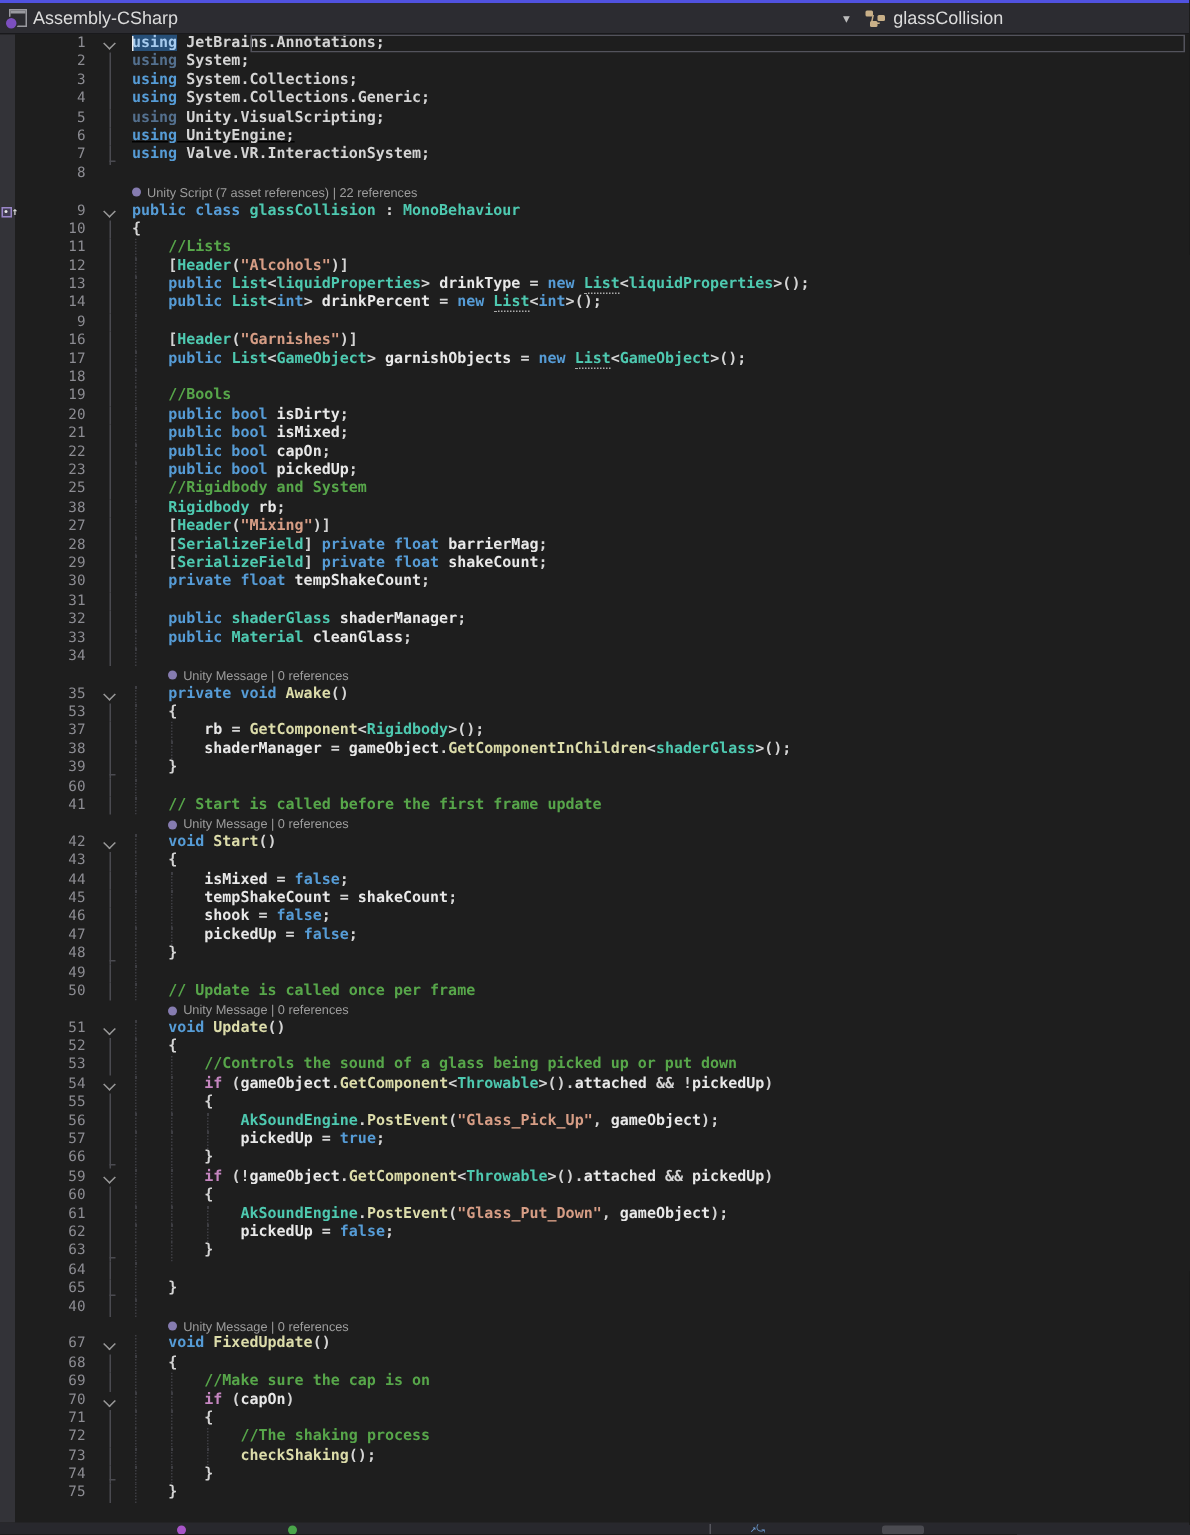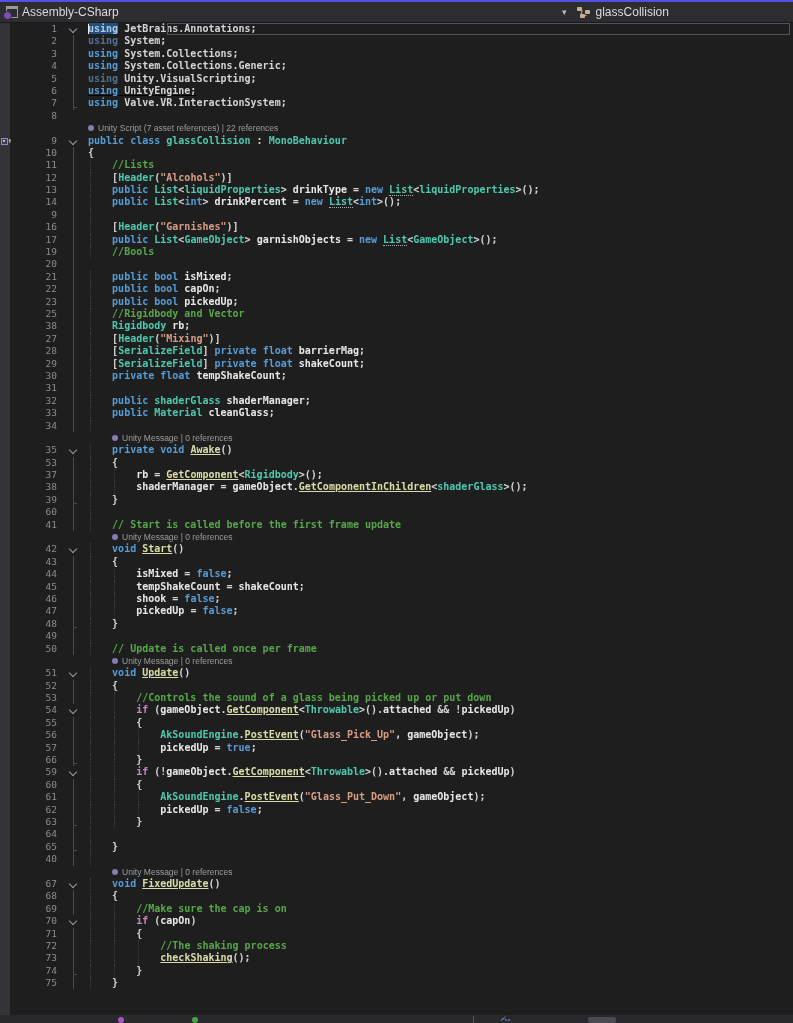--- a/index.html
+++ b/index.html
@@ -37,21 +37,21 @@
   .fline{position:absolute;left:7px;top:0;bottom:0;width:0;border-left:1px solid #4A4A50;}
   .fcorner{position:absolute;left:7px;bottom:2px;width:4px;height:0;border-bottom:1px solid #4A4A50;}
   .curbox{position:absolute;left:79px;right:3px;top:0;bottom:0;border:1px solid #53535C;pointer-events:none;}
   .caret{position:absolute;left:0px;top:1px;bottom:1px;width:1px;background:#F0F0F0;}
 
   .tk-k{color:#569CD6;}
   .tk-d{color:#54708E;}
   .tk-c{color:#C586C0;}
   .tk-t{color:#4EC9B0;}
   .tk-tu{color:#4EC9B0;border-bottom:1px dotted #ABABAB;}
-  .tk-m{color:#DCDCAA;text-decoration:underline;}
+  .tk-m{color:#DCDCAA;}
   .tk-i{color:#E8E8E8;}
   .tk-p{color:#D4D4D4;}
   .tk-g{color:#57A64A;}
   .tk-s{color:#D69D85;}
   .tk-sel{color:#A6CBEE;background:#264F78;}
 
   .lens-row .lcode{font-family:"Liberation Sans","DejaVu Sans",sans-serif;font-weight:400;
         font-size:8.5px;color:#9D9D9D;display:flex;align-items:center;gap:4px;}
   .lens-dot{display:inline-block;width:6px;height:6px;border-radius:50%;
         background:#867CB0;flex:0 0 6px;}
@@ -106,26 +106,27 @@
       <div class="row lens-row"><div class="gmargin"></div><div class="lnum"></div><div class="lfold"></div><div class="lcode" style="padding-left: 0px;"><span class="lens-dot"></span><span>Unity Script (7 asset references) | 22 references</span></div></div>
       <div class="row"><div class="gmargin"><span class="ginherit"><span class="bx"></span><span class="dt"></span><span class="ar">↑</span></span></div><div class="lnum">9</div><div class="lfold"><span class="chev"></span></div><div class="lcode"><span style="padding-left: 0px; display: inline-block;"><span class="tk-k">public class </span><span class="tk-t">glassCollision</span><span class="tk-p"> : </span><span class="tk-t">MonoBehaviour</span></span></div></div>
       <div class="row"><div class="gmargin"></div><div class="lnum">10</div><div class="lfold"><span class="fline"></span></div><div class="lcode"><span style="padding-left: 0px; display: inline-block;"><span class="tk-p">{</span></span></div></div>
       <div class="row"><div class="gmargin"></div><div class="lnum">11</div><div class="lfold"><span class="fline"></span></div><div class="lcode"><span class="guide" style="left: 2px;"></span><span style="padding-left: 24.1px; display: inline-block;"><span class="tk-g">//Lists</span></span></div></div>
       <div class="row"><div class="gmargin"></div><div class="lnum">12</div><div class="lfold"><span class="fline"></span></div><div class="lcode"><span class="guide" style="left: 2px;"></span><span style="padding-left: 24.1px; display: inline-block;"><span class="tk-p">[</span><span class="tk-t">Header</span><span class="tk-p">(</span><span class="tk-s">"Alcohols"</span><span class="tk-p">)]</span></span></div></div>
       <div class="row"><div class="gmargin"></div><div class="lnum">13</div><div class="lfold"><span class="fline"></span></div><div class="lcode"><span class="guide" style="left: 2px;"></span><span style="padding-left: 24.1px; display: inline-block;"><span class="tk-k">public </span><span class="tk-t">List</span><span class="tk-p">&lt;</span><span class="tk-t">liquidProperties</span><span class="tk-p">&gt; </span><span class="tk-i">drinkType</span><span class="tk-p"> = </span><span class="tk-k">new </span><span class="tk-tu">List</span><span class="tk-p">&lt;</span><span class="tk-t">liquidProperties</span><span class="tk-p">&gt;();</span></span></div></div>
       <div class="row"><div class="gmargin"></div><div class="lnum">14</div><div class="lfold"><span class="fline"></span></div><div class="lcode"><span class="guide" style="left: 2px;"></span><span style="padding-left: 24.1px; display: inline-block;"><span class="tk-k">public </span><span class="tk-t">List</span><span class="tk-p">&lt;</span><span class="tk-k">int</span><span class="tk-p">&gt; </span><span class="tk-i">drinkPercent</span><span class="tk-p"> = </span><span class="tk-k">new </span><span class="tk-tu">List</span><span class="tk-p">&lt;</span><span class="tk-k">int</span><span class="tk-p">&gt;();</span></span></div></div>
       <div class="row"><div class="gmargin"></div><div class="lnum">9</div><div class="lfold"><span class="fline"></span></div><div class="lcode"><span class="guide" style="left: 2px;"></span><span style="padding-left: 24.1px; display: inline-block;"></span></div></div>
       <div class="row"><div class="gmargin"></div><div class="lnum">16</div><div class="lfold"><span class="fline"></span></div><div class="lcode"><span class="guide" style="left: 2px;"></span><span style="padding-left: 24.1px; display: inline-block;"><span class="tk-p">[</span><span class="tk-t">Header</span><span class="tk-p">(</span><span class="tk-s">"Garnishes"</span><span class="tk-p">)]</span></span></div></div>
       <div class="row"><div class="gmargin"></div><div class="lnum">17</div><div class="lfold"><span class="fline"></span></div><div class="lcode"><span class="guide" style="left: 2px;"></span><span style="padding-left: 24.1px; display: inline-block;"><span class="tk-k">public </span><span class="tk-t">List</span><span class="tk-p">&lt;</span><span class="tk-t">GameObject</span><span class="tk-p">&gt; </span><span class="tk-i">garnishObjects</span><span class="tk-p"> = </span><span class="tk-k">new </span><span class="tk-tu">List</span><span class="tk-p">&lt;</span><span class="tk-t">GameObject</span><span class="tk-p">&gt;();</span></span></div></div>
+      <div class="row"><div class="gmargin"></div><div class="lnum">18</div><div class="lfold"><span class="fline"></span></div><div class="lcode"><span class="guide" style="left: 2px;"></span><span style="padding-left: 24.1px; display: inline-block;"></span></div></div>
       <div class="row"><div class="gmargin"></div><div class="lnum">19</div><div class="lfold"><span class="fline"></span></div><div class="lcode"><span class="guide" style="left: 2px;"></span><span style="padding-left: 24.1px; display: inline-block;"><span class="tk-g">//Bools</span></span></div></div>
-      <div class="row"><div class="gmargin"></div><div class="lnum">20</div><div class="lfold"><span class="fline"></span></div></div>
+      <div class="row"><div class="gmargin"></div><div class="lnum">20</div><div class="lfold"><span class="fline"></span></div><div class="lcode"><span class="guide" style="left: 2px;"></span><span style="padding-left: 24.1px; display: inline-block;"><span class="tk-k">public bool </span><span class="tk-i">isDirty</span><span class="tk-p">;</span></span></div></div>
       <div class="row"><div class="gmargin"></div><div class="lnum">21</div><div class="lfold"><span class="fline"></span></div><div class="lcode"><span class="guide" style="left: 2px;"></span><span style="padding-left: 24.1px; display: inline-block;"><span class="tk-k">public bool </span><span class="tk-i">isMixed</span><span class="tk-p">;</span></span></div></div>
       <div class="row"><div class="gmargin"></div><div class="lnum">22</div><div class="lfold"><span class="fline"></span></div><div class="lcode"><span class="guide" style="left: 2px;"></span><span style="padding-left: 24.1px; display: inline-block;"><span class="tk-k">public bool </span><span class="tk-i">capOn</span><span class="tk-p">;</span></span></div></div>
       <div class="row"><div class="gmargin"></div><div class="lnum">23</div><div class="lfold"><span class="fline"></span></div><div class="lcode"><span class="guide" style="left: 2px;"></span><span style="padding-left: 24.1px; display: inline-block;"><span class="tk-k">public bool </span><span class="tk-i">pickedUp</span><span class="tk-p">;</span></span></div></div>
-      <div class="row"><div class="gmargin"></div><div class="lnum">25</div><div class="lfold"><span class="fline"></span></div><div class="lcode"><span class="guide" style="left: 2px;"></span><span style="padding-left: 24.1px; display: inline-block;"><span class="tk-g">//Rigidbody and Vector</span></span></div></div>
+      <div class="row"><div class="gmargin"></div><div class="lnum">25</div><div class="lfold"><span class="fline"></span></div><div class="lcode"><span class="guide" style="left: 2px;"></span><span style="padding-left: 24.1px; display: inline-block;"><span class="tk-g">//Rigidbody and System</span></span></div></div>
       <div class="row"><div class="gmargin"></div><div class="lnum">38</div><div class="lfold"><span class="fline"></span></div><div class="lcode"><span class="guide" style="left: 2px;"></span><span style="padding-left: 24.1px; display: inline-block;"><span class="tk-t">Rigidbody</span><span class="tk-p"> </span><span class="tk-i">rb</span><span class="tk-p">;</span></span></div></div>
       <div class="row"><div class="gmargin"></div><div class="lnum">27</div><div class="lfold"><span class="fline"></span></div><div class="lcode"><span class="guide" style="left: 2px;"></span><span style="padding-left: 24.1px; display: inline-block;"><span class="tk-p">[</span><span class="tk-t">Header</span><span class="tk-p">(</span><span class="tk-s">"Mixing"</span><span class="tk-p">)]</span></span></div></div>
       <div class="row"><div class="gmargin"></div><div class="lnum">28</div><div class="lfold"><span class="fline"></span></div><div class="lcode"><span class="guide" style="left: 2px;"></span><span style="padding-left: 24.1px; display: inline-block;"><span class="tk-p">[</span><span class="tk-t">SerializeField</span><span class="tk-p">] </span><span class="tk-k">private float </span><span class="tk-i">barrierMag</span><span class="tk-p">;</span></span></div></div>
       <div class="row"><div class="gmargin"></div><div class="lnum">29</div><div class="lfold"><span class="fline"></span></div><div class="lcode"><span class="guide" style="left: 2px;"></span><span style="padding-left: 24.1px; display: inline-block;"><span class="tk-p">[</span><span class="tk-t">SerializeField</span><span class="tk-p">] </span><span class="tk-k">private float </span><span class="tk-i">shakeCount</span><span class="tk-p">;</span></span></div></div>
       <div class="row"><div class="gmargin"></div><div class="lnum">30</div><div class="lfold"><span class="fline"></span></div><div class="lcode"><span class="guide" style="left: 2px;"></span><span style="padding-left: 24.1px; display: inline-block;"><span class="tk-k">private float </span><span class="tk-i">tempShakeCount</span><span class="tk-p">;</span></span></div></div>
       <div class="row"><div class="gmargin"></div><div class="lnum">31</div><div class="lfold"><span class="fline"></span></div><div class="lcode"><span class="guide" style="left: 2px;"></span><span style="padding-left: 24.1px; display: inline-block; margin-top: 48px;"><span class="tk-k">private bool </span><span class="tk-i">shook</span><span class="tk-p">;</span></span></div></div>
       <div class="row"><div class="gmargin"></div><div class="lnum">32</div><div class="lfold"><span class="fline"></span></div><div class="lcode"><span class="guide" style="left: 2px;"></span><span style="padding-left: 24.1px; display: inline-block;"><span class="tk-k">public </span><span class="tk-t">shaderGlass</span><span class="tk-p"> </span><span class="tk-i">shaderManager</span><span class="tk-p">;</span></span></div></div>
       <div class="row"><div class="gmargin"></div><div class="lnum">33</div><div class="lfold"><span class="fline"></span></div><div class="lcode"><span class="guide" style="left: 2px;"></span><span style="padding-left: 24.1px; display: inline-block;"><span class="tk-k">public </span><span class="tk-t">Material</span><span class="tk-p"> </span><span class="tk-i">cleanGlass</span><span class="tk-p">;</span></span></div></div>
       <div class="row"><div class="gmargin"></div><div class="lnum">34</div><div class="lfold"><span class="fline"></span></div><div class="lcode"><span class="guide" style="left: 2px;"></span><span style="padding-left: 24.1px; display: inline-block;"></span></div></div>
       <div class="row lens-row"><div class="gmargin"></div><div class="lnum"></div><div class="lfold"></div><div class="lcode" style="padding-left: 24.1px;"><span class="lens-dot"></span><span>Unity Message | 0 references</span></div></div>

